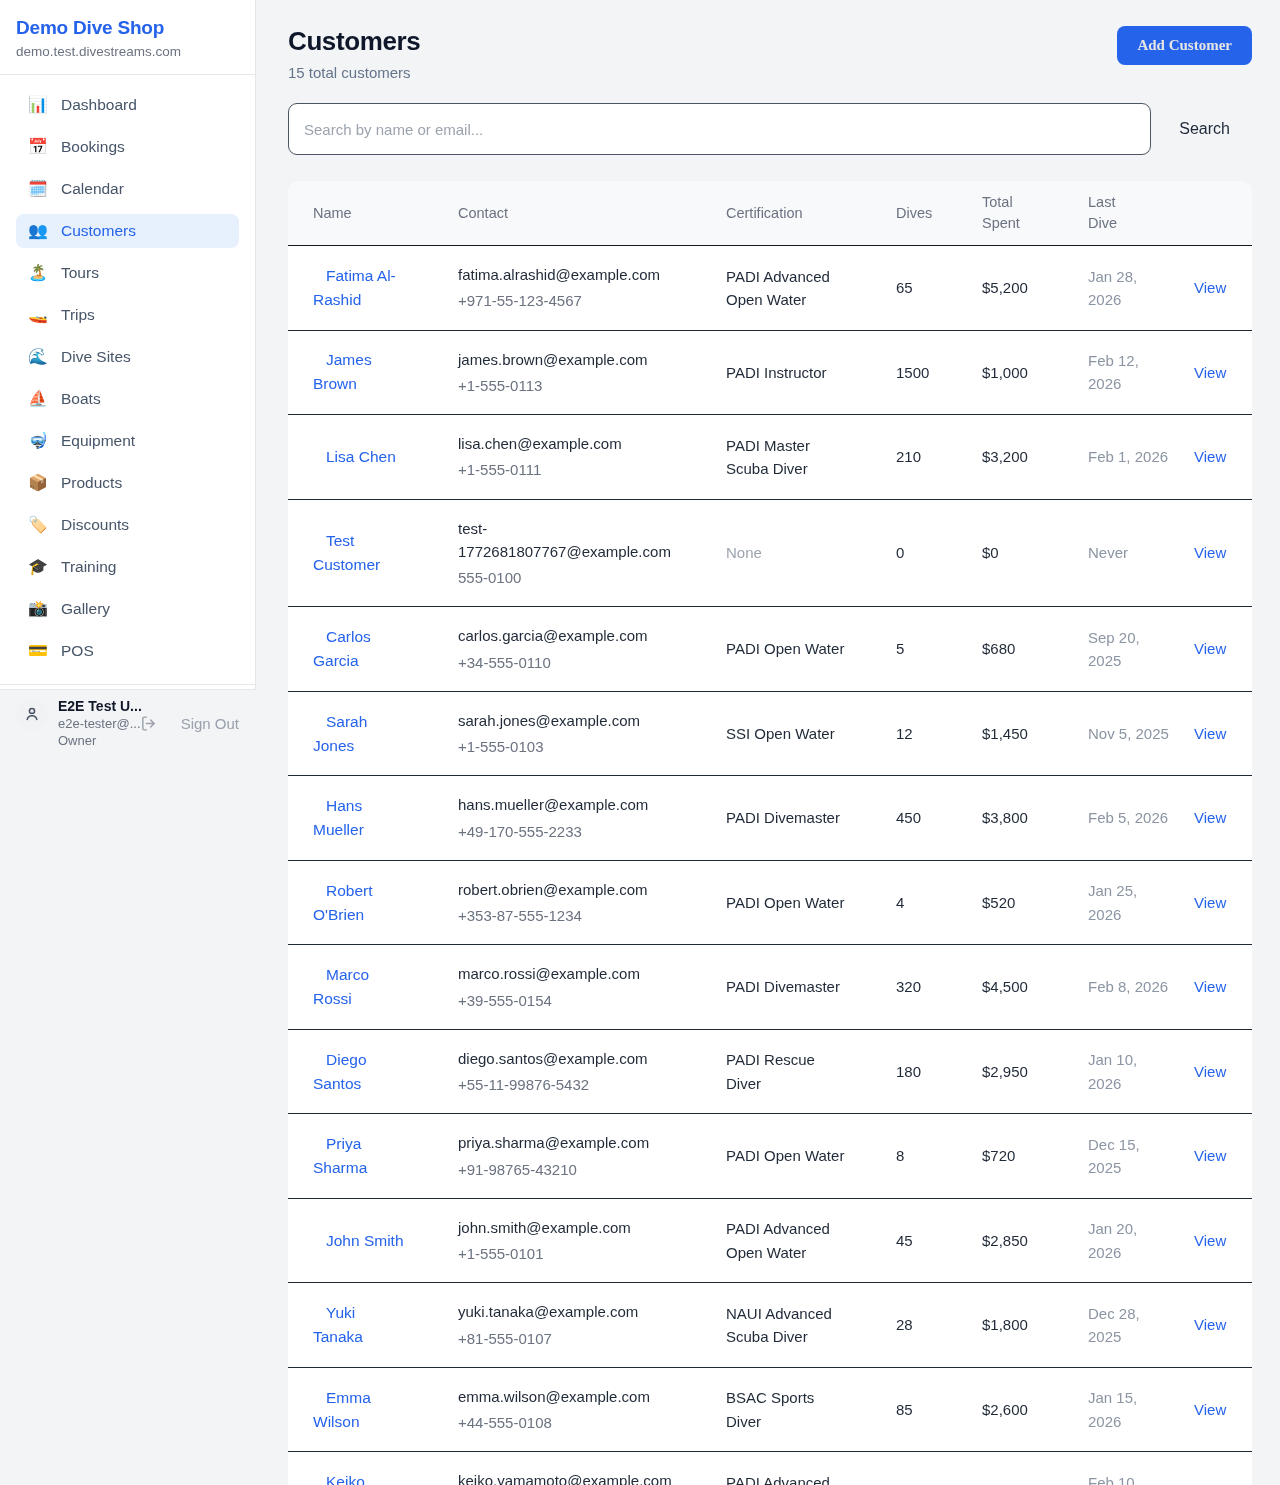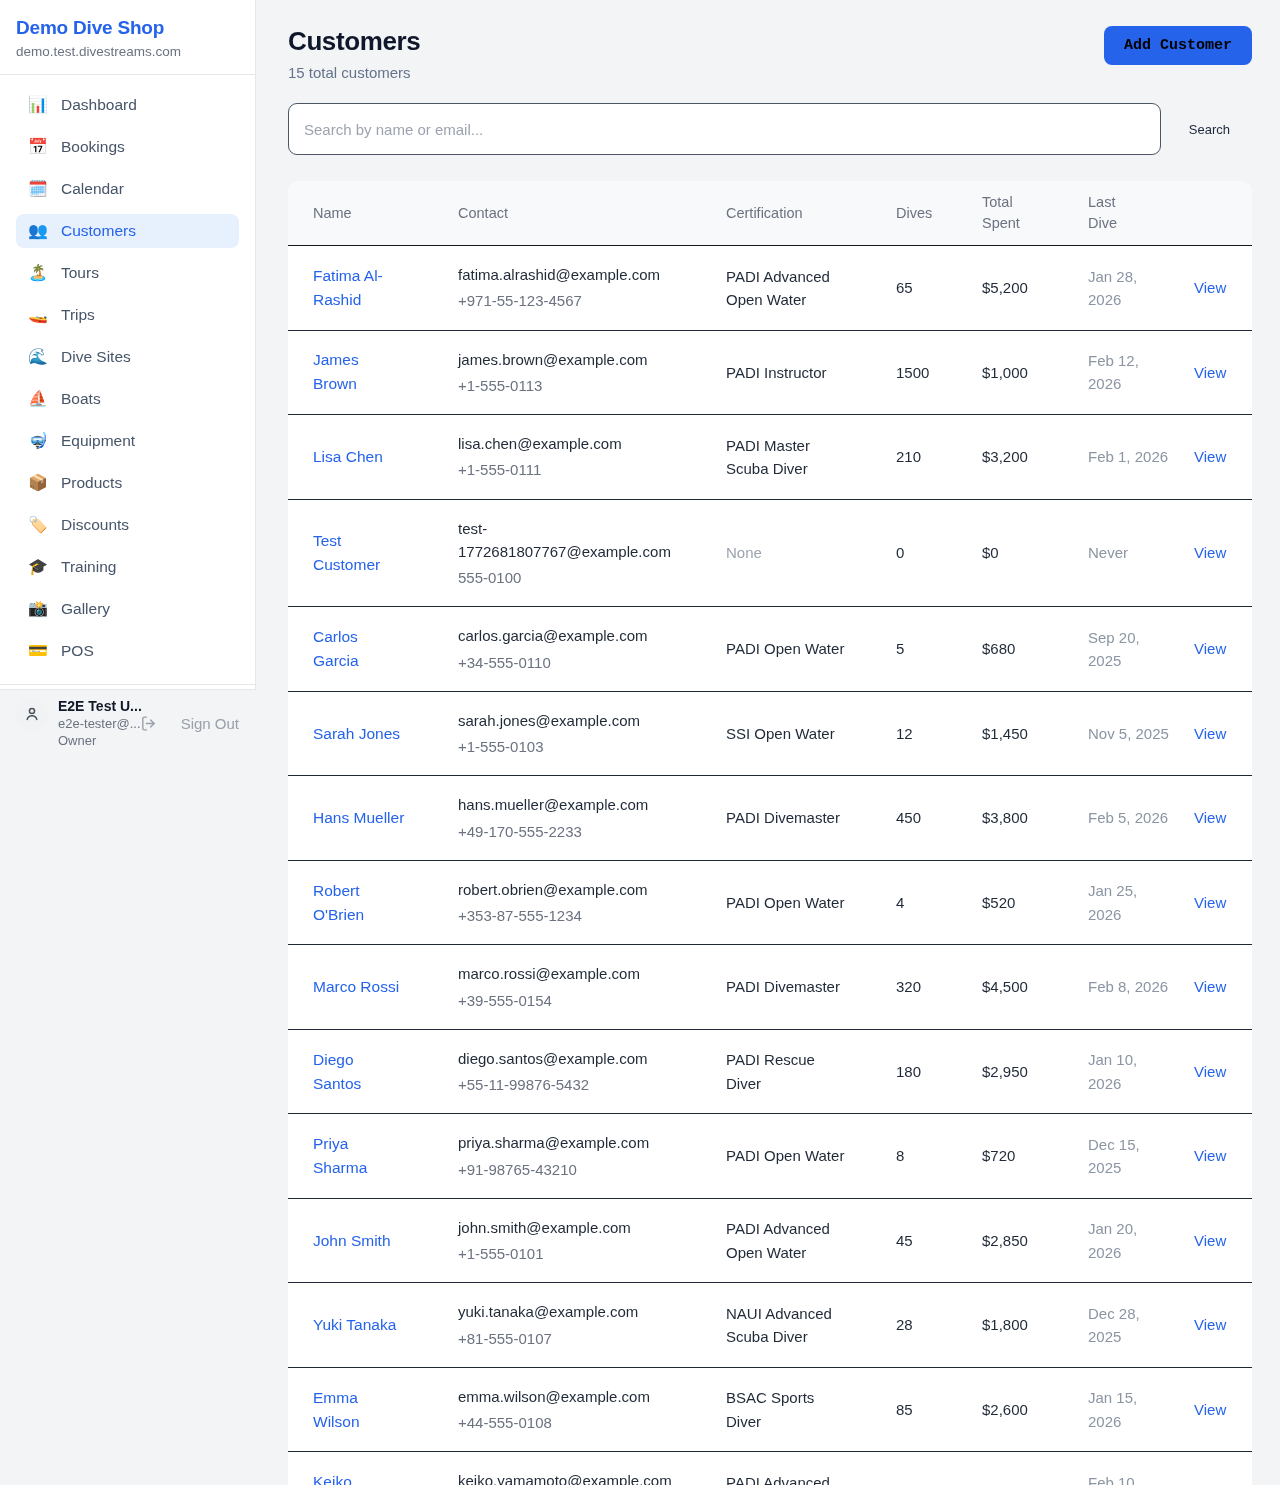--- a/index.html
+++ b/index.html
@@ -49,33 +49,33 @@
     background: none; border: none; padding: 0; cursor: pointer;
     color: #9aa1ac; font-size: 15px; font-family: inherit; flex: none;
   }
 
   
   main { flex: 1; padding: 26px 28px 0 32px; min-width: 0; }
   .page-header { display: flex; justify-content: space-between; align-items: flex-start; }
   .page-title { margin: 0; font-size: 26px; font-weight: bold; color: #0f172a; letter-spacing: -0.4px; }
   .page-subtitle { margin: 7px 0 0; font-size: 15px; color: #64748b; }
   .add-btn {
-    background: #2563eb; color: #000000; border: none; border-radius: 8px;
-    padding: 11px 20px; font-size: 15px; font-weight: 600; font-family: Liberation Mono, monospace; cursor: pointer;
+    background: #2563eb; color: #e5e5e5; border: none; border-radius: 8px;
+    padding: 11px 20px; font-size: 15px; font-weight: 600; font-family: Liberation Serif, serif; cursor: pointer;
   }
   .search-row { display: flex; align-items: center; margin-top: 22px; }
   .search-input {
     flex: 1; height: 52px; border: 1px solid #4b5563; border-radius: 9px;
     background: #ffffff; padding: 0 15px; font-size: 15px; color: #1f2937;
     font-family: inherit; outline: none;
   }
   .search-input::placeholder { color: #9ca3af; }
   .search-btn {
     background: none; border: none; cursor: pointer; font-family: inherit;
-    color: #1e293b; font-size: 13px; padding: 0 22px 0 28px;
+    color: #1e293b; font-size: 16px; padding: 0 22px 0 28px;
   }
 
   
   .table-card {
     margin-top: 26px; background: #ffffff; border-radius: 12px; overflow: hidden;
   }
   table { width: 100%; border-collapse: collapse; table-layout: fixed; }
   thead th {
     background: #f8f9fb; text-align: left; font-weight: 400;
     color: #6b7280; font-size: 14.5px; line-height: 1.45;
@@ -83,21 +83,21 @@
     vertical-align: middle;
   }
   th.col-name, td.td-name { padding-left: 25px; }
   th.col-spent, th.col-last { padding-right: 48px; }
   tbody td {
     border-bottom: 1px solid #202836; vertical-align: middle;
     padding: 17px 20px 17px 0; font-size: 15px; color: #1f2937; line-height: 1.55;
   }
   tbody tr:last-child td { border-bottom: none; }
   td.td-name { padding-right: 52px; }
-  .name-link { color: #2563eb; font-weight: 500; font-size: 15.5px; text-decoration: none; cursor: pointer; }
+  .name-link { color: #2563eb; font-weight: 500; font-size: 15.5px; text-decoration: none; cursor: pointer; margin-left: 13px; }
   td.td-contact { padding-right: 55px; }
   .email { color: #1f2937; }
   .phone { color: #6b7280; margin-top: 3px; }
   td.td-cert { padding-right: 50px; }
   td.td-cert.muted { color: #9ca3af; }
   td.td-date { color: #8b95a3; padding-right: 24px; }
   .view-link { color: #2563eb; text-decoration: none; cursor: pointer; font-size: 15px; }
 </style>
 </head>
 <body>

